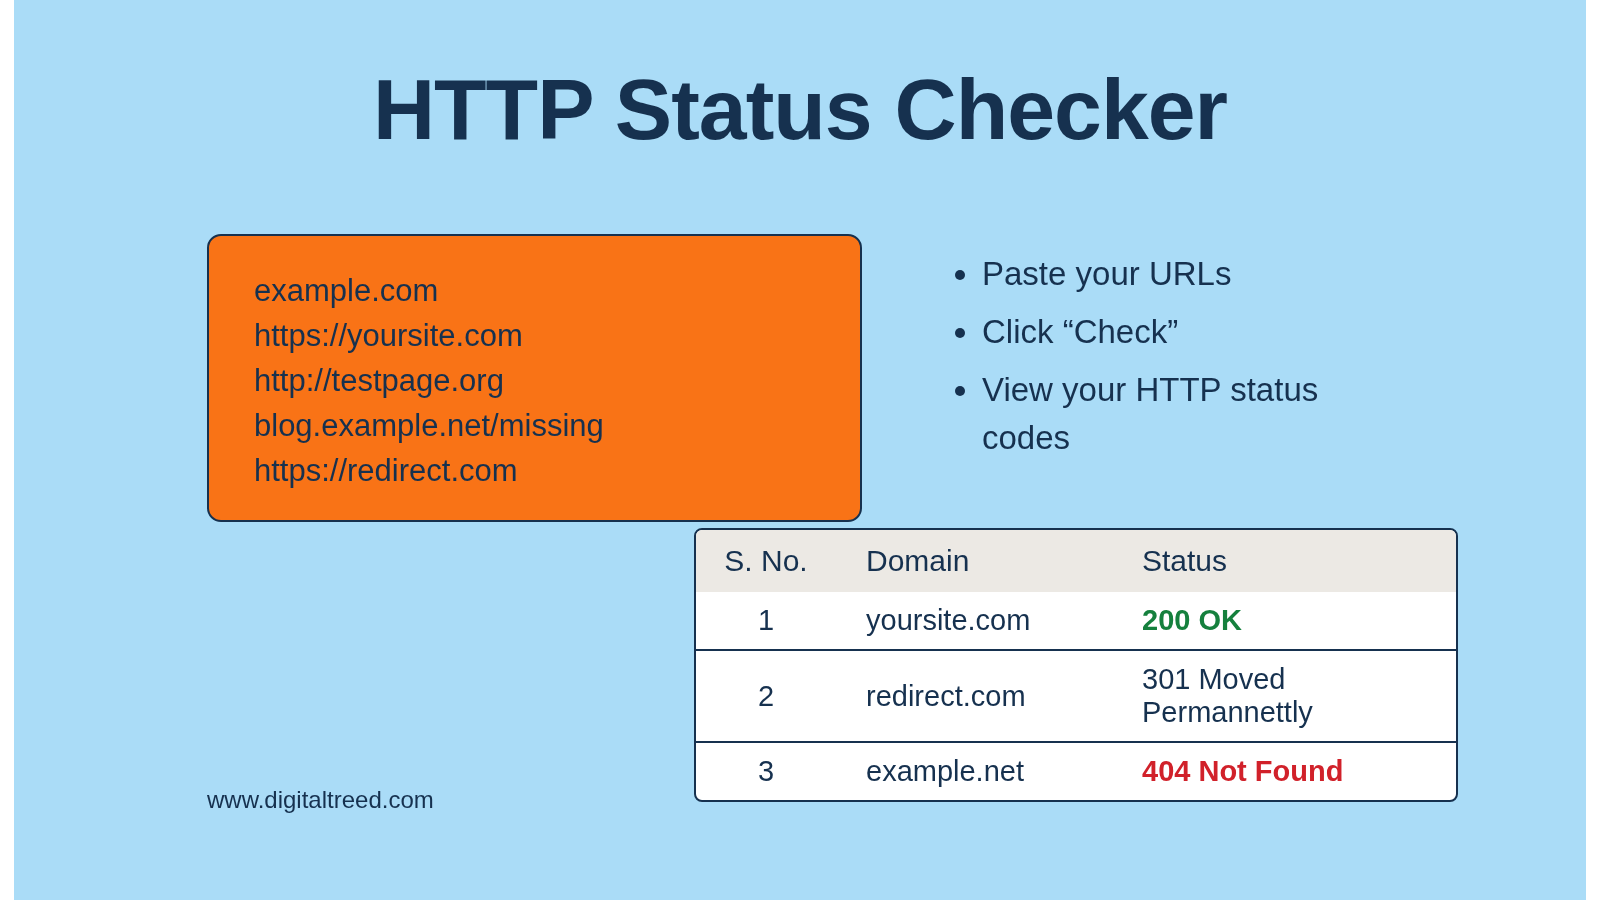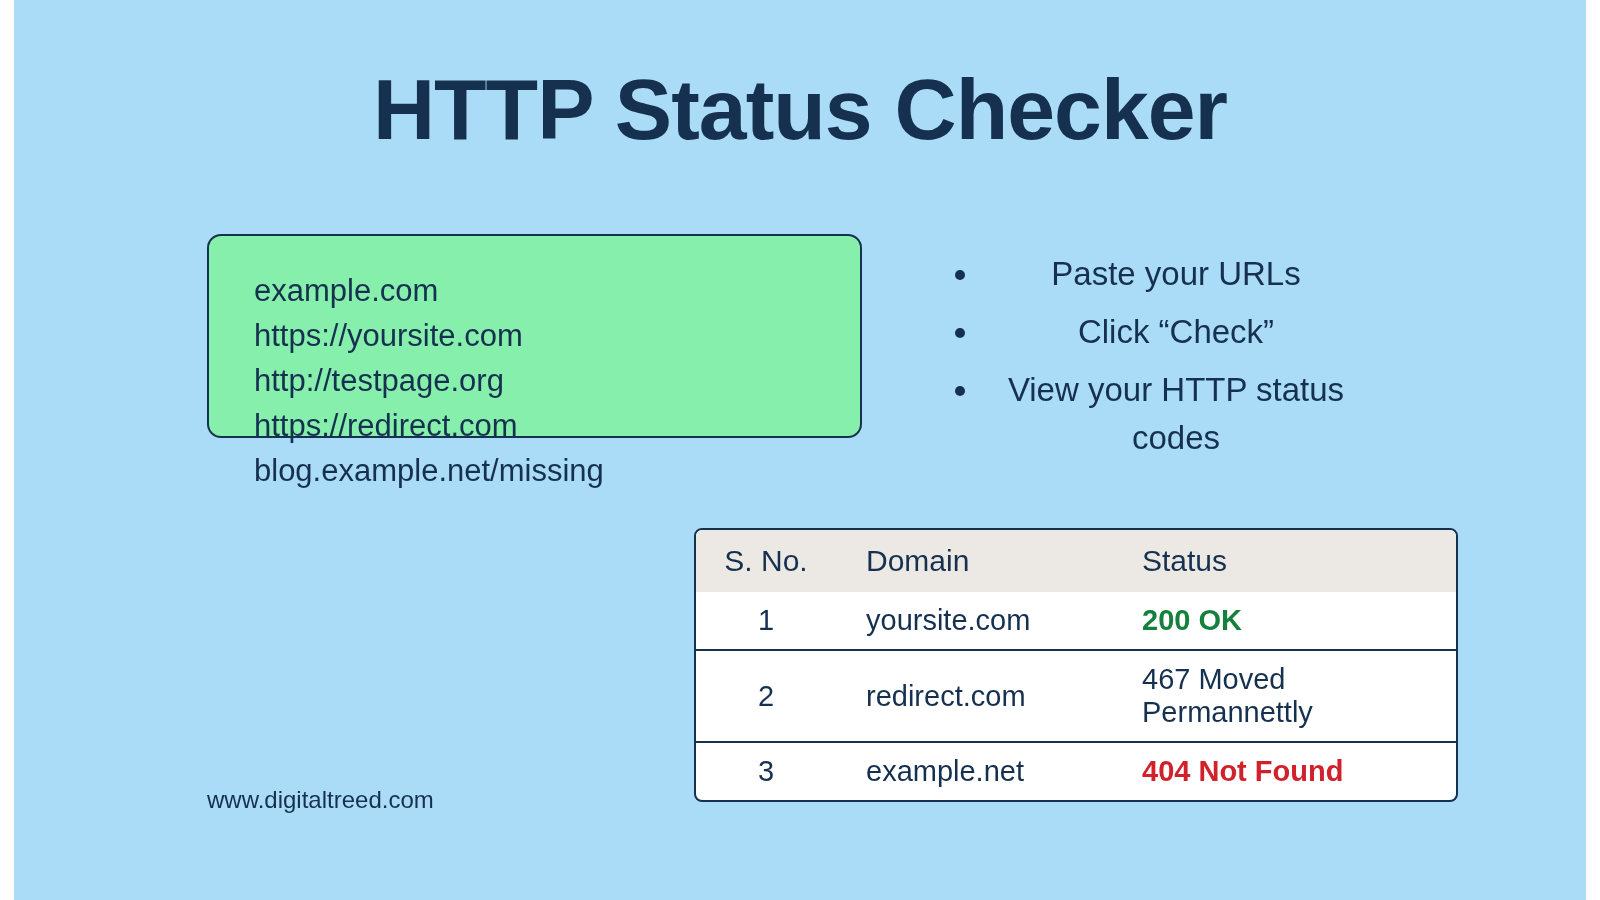--- a/index.html
+++ b/index.html
@@ -50,22 +50,22 @@
     color: #16314f;
     line-height: 1.1;
   }
 
   
   .url-card {
     position: absolute;
     left: 207px;
     top: 234px;
     width: 655px;
-    height: 204px;
-    background: #86efac;
+    height: 288px;
+    background: #f97316;
     border: 2px solid #16314f;
     border-radius: 14px;
     box-sizing: border-box;
   }
   .url-list {
     position: absolute;
     left: 45px;
     top: 32px;
     color: #16314f;
     font-size: 31px;
@@ -95,21 +95,20 @@
 
   
   .steps {
     position: absolute;
     left: 940px;
     top: 250px;
     width: 430px;
     color: #16314f;
     font-size: 33px;
     line-height: 48px;
-    text-align: center;
   }
   .steps ul {
     margin: 0;
     padding-left: 42px;
   }
   .steps li {
     margin-bottom: 10px;
   }
 
   
@@ -176,22 +175,22 @@
   <div class="left-edge"></div>
   <div class="right-edge"></div>
 
   <div class="title">HTTP Status Checker</div>
 
   <div class="url-card">
     <div class="url-list">
       <div>example.com</div>
       <div>https://yoursite.com</div>
       <div>http://testpage.org</div>
+      <div>blog.example.net/missing</div>
       <div>https://redirect.com</div>
-      <div>blog.example.net/missing</div>
     </div>
   </div>
 
   <div class="steps">
     <ul>
       <li>Paste your URLs</li>
       <li>Click “Check”</li>
       <li>View your HTTP status codes</li>
     </ul>
   </div>
@@ -207,21 +206,21 @@
       </thead>
       <tbody>
         <tr>
           <td class="col-no">1</td>
           <td class="col-domain">yoursite.com</td>
           <td class="col-status status-ok">200 OK</td>
         </tr>
         <tr>
           <td class="col-no">2</td>
           <td class="col-domain">redirect.com</td>
-          <td class="col-status status-redirect">467 Moved Permannettly</td>
+          <td class="col-status status-redirect">301 Moved Permannettly</td>
         </tr>
         <tr>
           <td class="col-no">3</td>
           <td class="col-domain">example.net</td>
           <td class="col-status status-error">404 Not Found</td>
         </tr>
       </tbody>
     </table>
   </div>
 

